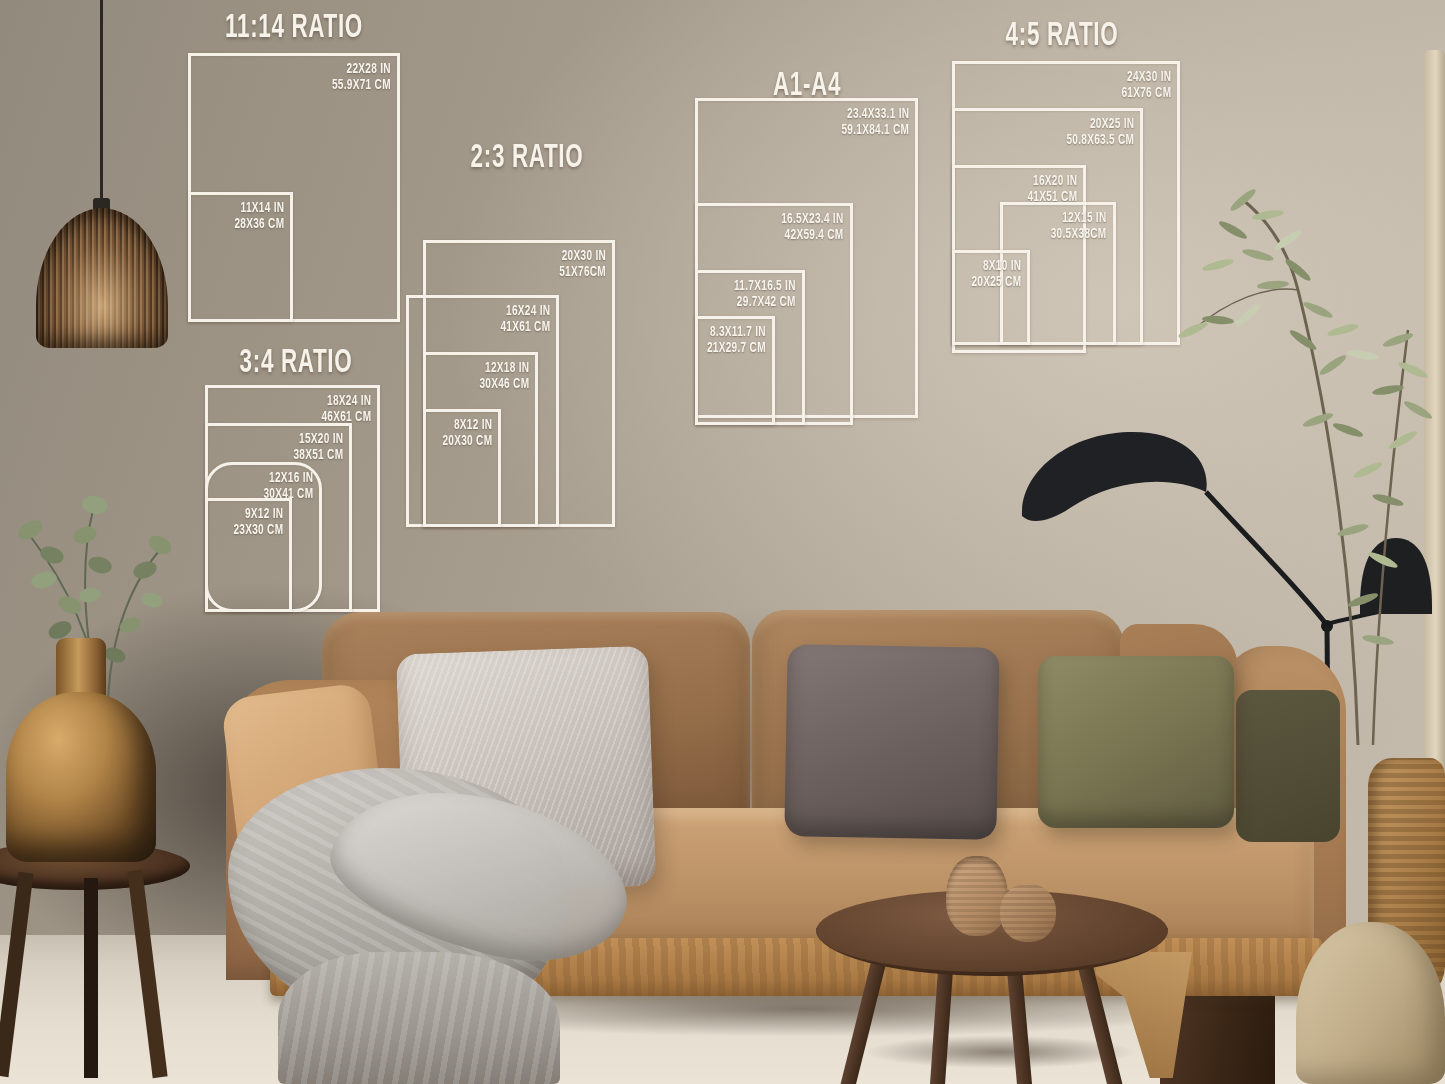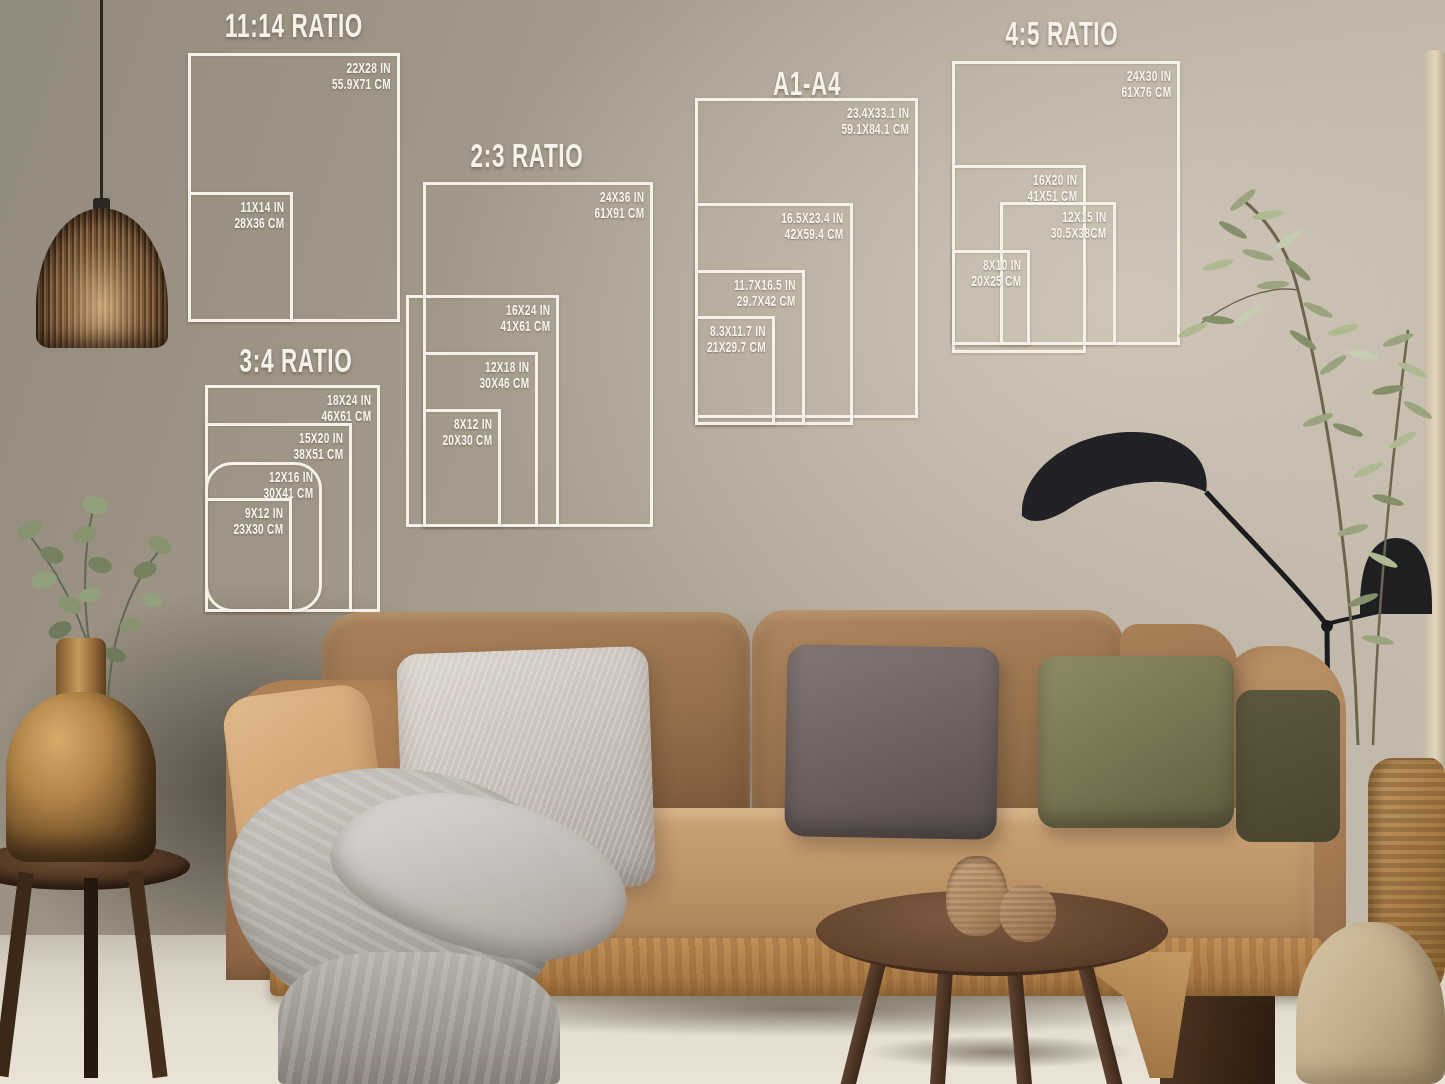--- a/index.html
+++ b/index.html
@@ -291,24 +291,24 @@
         <div>55.9X71 CM</div>
       </div>
     </div>
     <div class="size-frame" style="left: 188px; top: 192px; width: 105px; height: 130px;">
       <div class="size-label">
         <div>11X14 IN</div>
         <div>28X36 CM</div>
       </div>
     </div>
     <div class="guide-title" style="left: 527px; top: 136px;">2:3 RATIO</div>
-    <div class="size-frame" style="left: 423px; top: 182px; width: 230px; height: 345px;">
-      <div class="size-label">
-        <div>24X36 IN</div>
-        <div>61X91 CM</div>
+    <div class="size-frame" style="left: 423px; top: 240px; width: 192px; height: 287px;">
+      <div class="size-label">
+        <div>20X30 IN</div>
+        <div>51X76CM</div>
       </div>
     </div>
     <div class="size-frame" style="left: 406px; top: 295px; width: 153px; height: 232px;">
       <div class="size-label">
         <div>16X24 IN</div>
         <div>41X61 CM</div>
       </div>
     </div>
     <div class="size-frame" style="left: 423px; top: 352px; width: 115px; height: 175px;">
       <div class="size-label">
@@ -372,20 +372,26 @@
         <div>21X29.7 CM</div>
       </div>
     </div>
     <div class="guide-title" style="left: 1062px; top: 14px;">4:5 RATIO</div>
     <div class="size-frame" style="left: 952px; top: 61px; width: 228px; height: 284px;">
       <div class="size-label">
         <div>24X30 IN</div>
         <div>61X76 CM</div>
       </div>
     </div>
+    <div class="size-frame" style="left: 952px; top: 108px; width: 191px; height: 237px;">
+      <div class="size-label">
+        <div>20X25 IN</div>
+        <div>50.8X63.5 CM</div>
+      </div>
+    </div>
     <div class="size-frame" style="left: 952px; top: 165px; width: 134px; height: 188px;">
       <div class="size-label">
         <div>16X20 IN</div>
         <div>41X51 CM</div>
       </div>
     </div>
     <div class="size-frame" style="left: 952px; top: 202px; width: 116px; height: 143px; margin-left: 48px;">
       <div class="size-label">
         <div>12X15 IN</div>
         <div>30.5X38CM</div>

